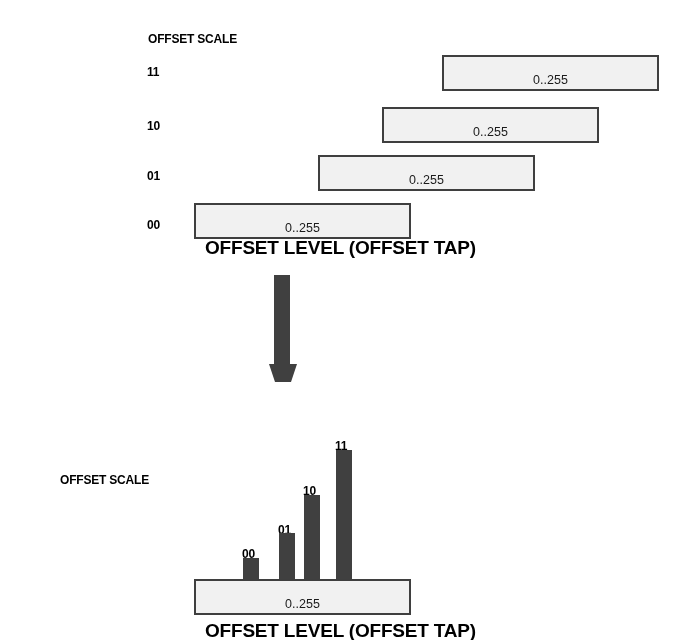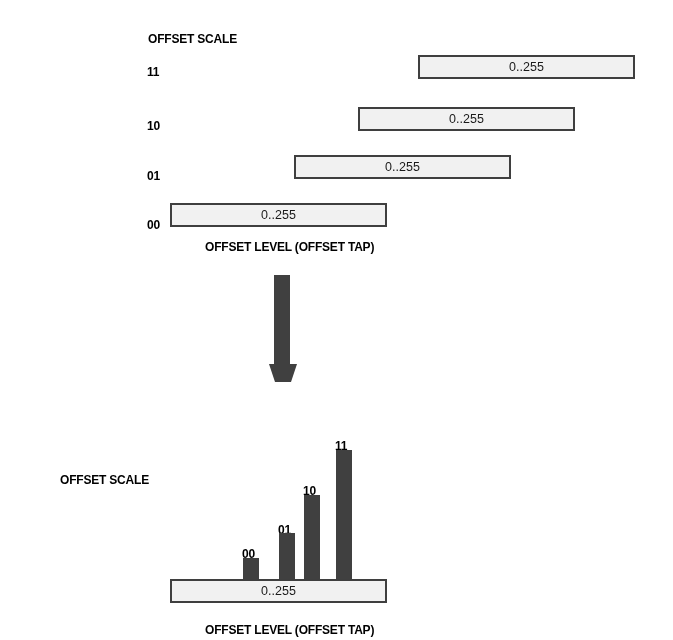--- a/index.html
+++ b/index.html
@@ -22,30 +22,31 @@
   }
   .lbl {
     position: absolute;
     font-size: 12px;
     font-weight: bold;
     color: var(--text);
     letter-spacing: -0.2px;
     line-height: 13px;
     white-space: nowrap;
   }
-  .caption { font-size: 12px; }
+  .caption { font-size: 19px; }
   .bar {
     position: absolute;
     width: 217px;
-    height: 24px;
+    height: 36px;
     background: var(--bar-fill);
     border: 2px solid var(--bar-border);
     display: flex;
-    align-items: center;
+    align-items: flex-start;
     justify-content: center;
+    margin-left: 24px;
   }
   .bar-text {
     font-size: 12.5px;
     font-weight: normal;
     color: var(--bar-text);
     letter-spacing: 0;
   }
   
   .top-title { left: 124px; top: 9px; }
   .rl-11 { left: 123px; top: 42px; }

